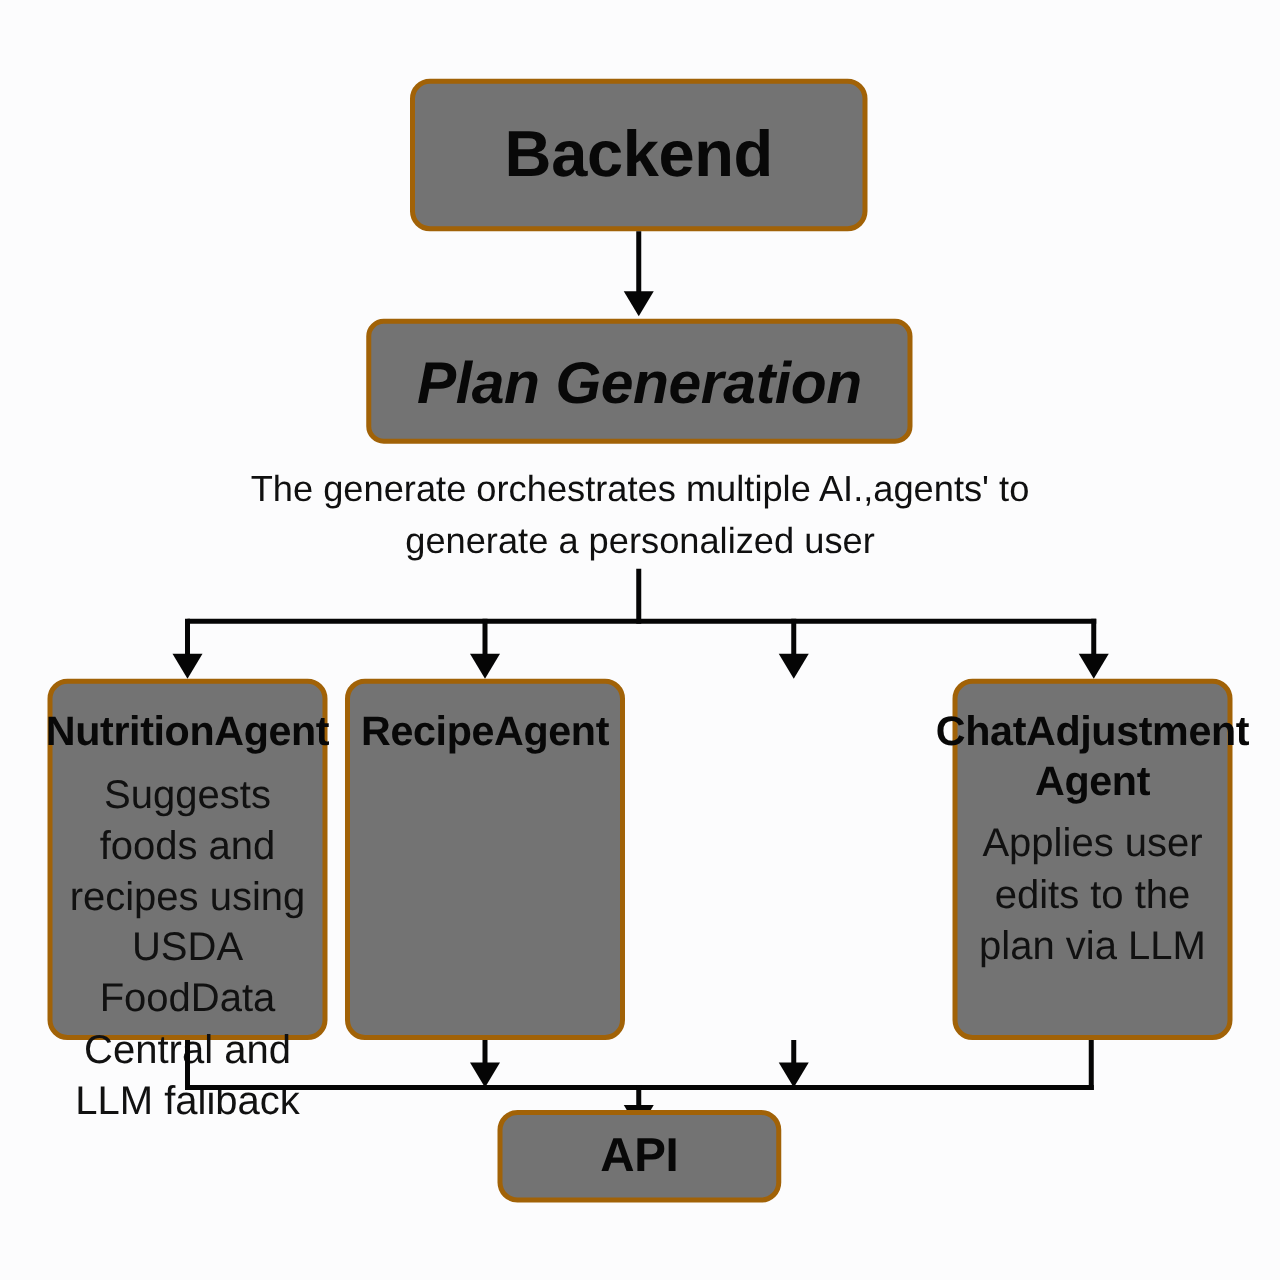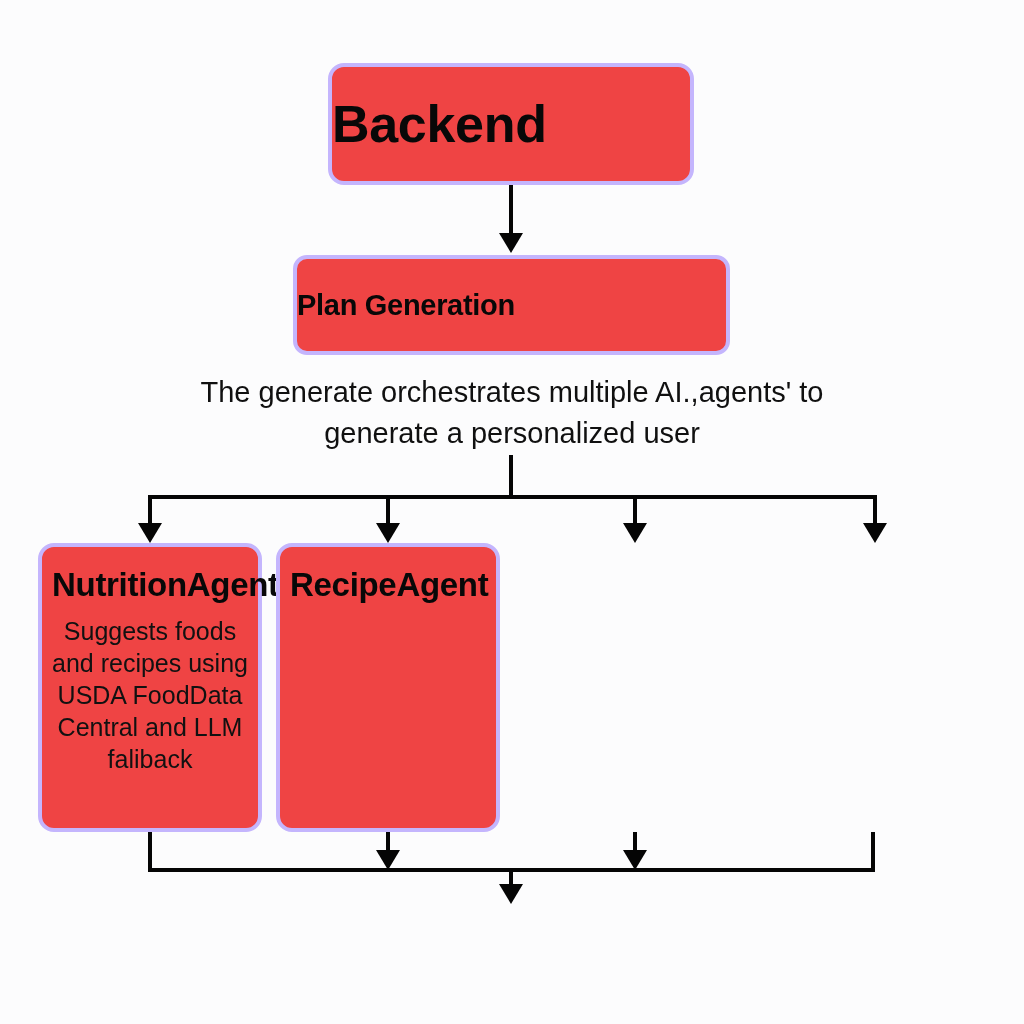--- a/index.html
+++ b/index.html
@@ -11,47 +11,47 @@
     position: relative;
     width: 1024px;
     height: 1024px;
     background: #fcfcfd;
     font-family: "Liberation Sans", sans-serif;
     overflow: hidden;
   }
   .node {
     position: absolute;
     box-sizing: border-box;
-    background: #ef4444;
-    border: 4px solid #c4b5fd;
+    background: #737373;
+    border: 4px solid #a16207;
     border-radius: 14px;
     display: flex;
     flex-direction: column;
-    align-items: flex-start;
+    align-items: center;
     justify-content: center;
     text-align: center;
     color: #080808;
   }
   .node-title {
     font-weight: 700;
     letter-spacing: -0.3px;
   }
 
   
   #node-backend {
     left: 328px; top: 63px; width: 366px; height: 122px;
     border-radius: 16px;
   }
   #node-backend .node-title { font-size: 52px; }
 
   #node-plan {
     left: 293px; top: 255px; width: 437px; height: 100px;
     border-radius: 14px;
   }
-  #node-plan .node-title { font-size: 29px; }
+  #node-plan .node-title { font-size: 47px; font-style: italic; }
 
   #node-api {
     left: 398px; top: 888px; width: 227px; height: 74px;
     border-radius: 16px;
   }
   #node-api .node-title { font-size: 38px; }
 
   
   #caption {
     position: absolute;
@@ -73,21 +73,21 @@
     border-radius: 16px;
     justify-content: flex-start;
     padding: 18px 10px 12px;
   }
   .agent .node-title {
     font-size: 33px;
     line-height: 1.2;
     margin-bottom: 10px;
   }
   .agent .node-desc {
-    font-size: 25px;
+    font-size: 32px;
     line-height: 1.28;
     color: #111;
   }
   #agent-0 { left: 38px;  width: 224px; }
   #agent-1 { left: 276px; width: 224px; gap: 26px; }
   #agent-2 { left: 523px; width: 224px; }
   #agent-3 { left: 762px; width: 224px; }
 
   
   .vline, .hline {
@@ -143,29 +143,36 @@
   <div class="node agent" id="agent-0">
     <div class="node-title">NutritionAgent</div>
     <div class="node-desc">Suggests foods and recipes using USDA FoodData Central and LLM faliback</div>
   </div>
 
   <div class="node agent" id="agent-1">
     <div class="node-title">RecipeAgent</div>
   </div>
 
 
+  <div class="node agent" id="agent-3">
+    <div class="node-title">ChatAdjustment Agent</div>
+    <div class="node-desc">Applies user edits to the plan via LLM</div>
+  </div>
 
   <div class="vline" style="left:148px; top:832px; height:40px;"></div>
   <div class="vline" style="left:871px; top:832px; height:40px;"></div>
 
   <div class="vline" style="left:386px; top:832px; height:20px;"></div>
   <div class="arrowhead" style="left:376px; top:850px;"></div>
 
   <div class="vline" style="left:633px; top:832px; height:20px;"></div>
   <div class="arrowhead" style="left:623px; top:850px;"></div>
 
   <div class="hline" style="left:148px; top:868px; width:727px;"></div>
 
   <div class="vline" style="left:509px; top:868px; height:22px;"></div>
   <div class="arrowhead" style="left:499px; top:884px;"></div>
 
+  <div class="node" id="node-api">
+    <div class="node-title">API</div>
+  </div>
 
 </div>
 
 </body></html>

